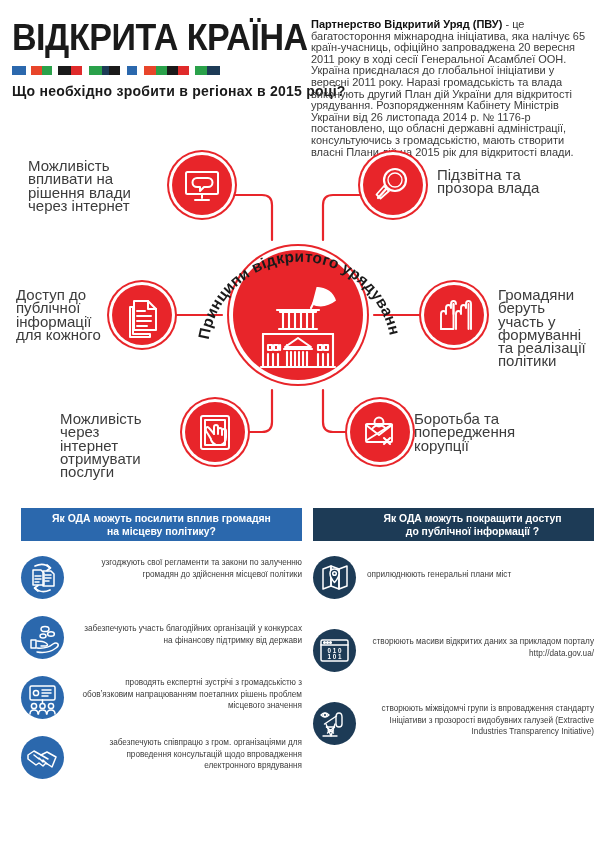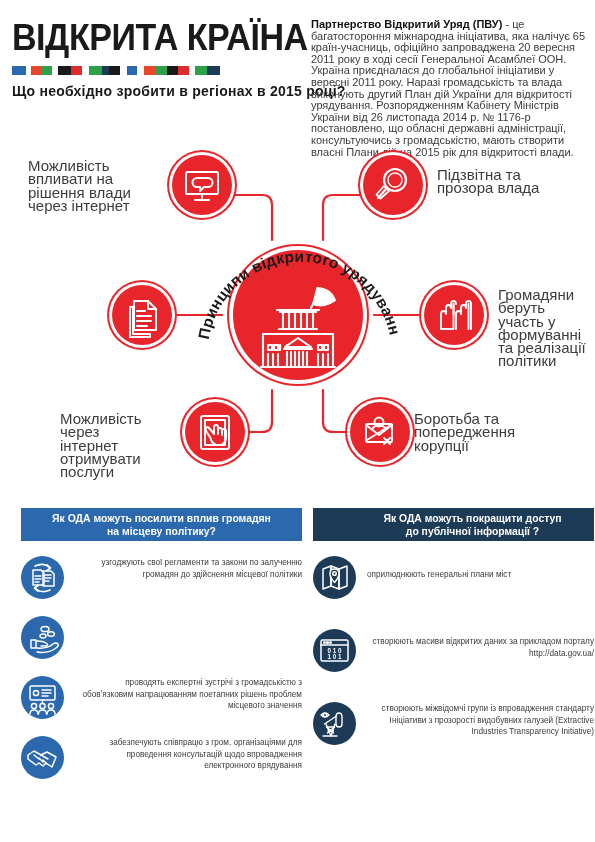--- a/index.html
+++ b/index.html
@@ -223,20 +223,24 @@
   <div class="node" style="left:112px;top:145px;width:60px;height:60px;">
     <svg width="60" height="60" viewBox="0 0 60 60">
       <g fill="none" stroke="#ffffff" stroke-width="2" stroke-linejoin="round" stroke-linecap="round">
         <path d="M22 16 h14 l8 8 v21 h-22 z"></path>
         <path d="M36 16 v8 h8"></path>
         <path d="M25 26 h8 M25 31 h14 M25 36 h14 M25 41 h10"></path>
         <path d="M18 22 h3 v27 h17 v3 h-20 z" fill="#e8252a"></path>
       </g>
     </svg>
   </div>
+  <div class="label" style="left:16px;top:148px;width:95px;white-space:pre-line;">Доступ до
+публічної
+інформації
+для кожного</div>
 
   <div class="node" style="left:424px;top:145px;width:60px;height:60px;">
     <svg width="60" height="60" viewBox="0 0 60 60">
       <g fill="none" stroke="#ffffff" stroke-width="1.9" stroke-linejoin="round" stroke-linecap="round">
         <path d="M17 44 V29 q0-3 2.5-3 t2.5 3 v-6 q0-3 2.5-3 t2.5 3 v-4 q0-3 2.5-3 t2.5 3"></path>
         <path d="M29.5 19 v10"></path>
         <path d="M17 44 h12.5 V19"></path>
         <path d="M32 44 V29 q0-3 2.5-3 t2.5 3 v-6 q0-3 2.5-3 t2.5 3 v-4 q0-3 2.5-3 t2.5 3 v25"></path>
         <path d="M44.5 19 v25"></path>
       </g>
@@ -311,20 +315,21 @@
             <g fill="none" stroke="#ffffff" stroke-width="1.5" stroke-linejoin="round" stroke-linecap="round">
               <ellipse cx="24" cy="13" rx="4" ry="2.6"></ellipse>
               <ellipse cx="30" cy="18" rx="3.4" ry="2.3"></ellipse>
               <ellipse cx="22" cy="20" rx="3" ry="2"></ellipse>
               <path d="M10 24 h5 v8 h-5 z"></path>
               <path d="M16 25 q6 0 9 2 q3 2 0 3 h-5"></path>
               <path d="M16 32 q10 1 16 -4 q3 -2 5 0 q1 2 -2 4 q-8 6 -19 4"></path>
             </g>
           </svg>
         </div>
+        <div class="row-txt">забезпечують участь благодійних організацій у конкурсах на фінансову підтримку від держави</div>
       </div>
 
       <div class="row">
         <div class="row-ico">
           <svg width="43" height="43" viewBox="0 0 43 43">
             <g fill="none" stroke="#ffffff" stroke-width="1.5" stroke-linejoin="round" stroke-linecap="round">
               <rect x="9" y="10" width="25" height="14" rx="1.5"></rect>
               <circle cx="15" cy="17" r="2.6"></circle>
               <path d="M21 14 h9 M21 17 h9 M21 20 h6"></path>
               <path d="M21.5 24 v3"></path>

